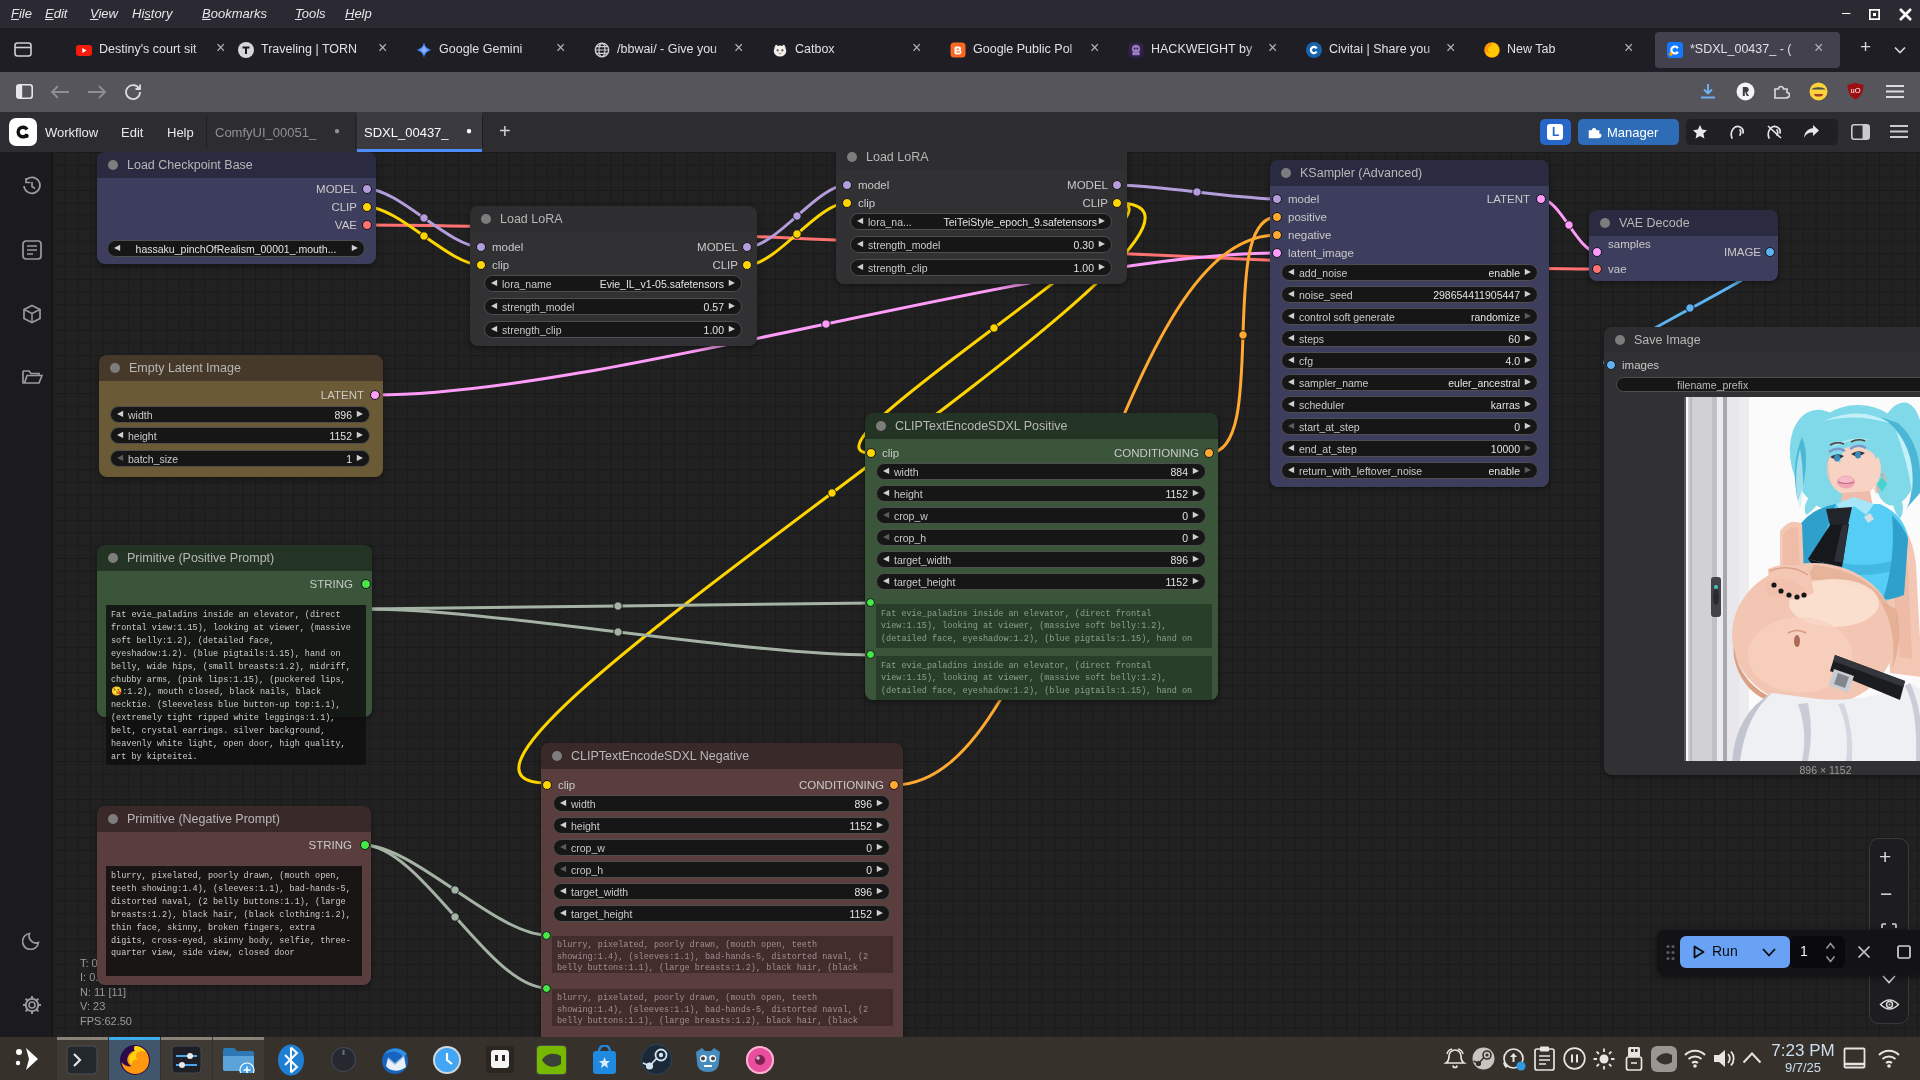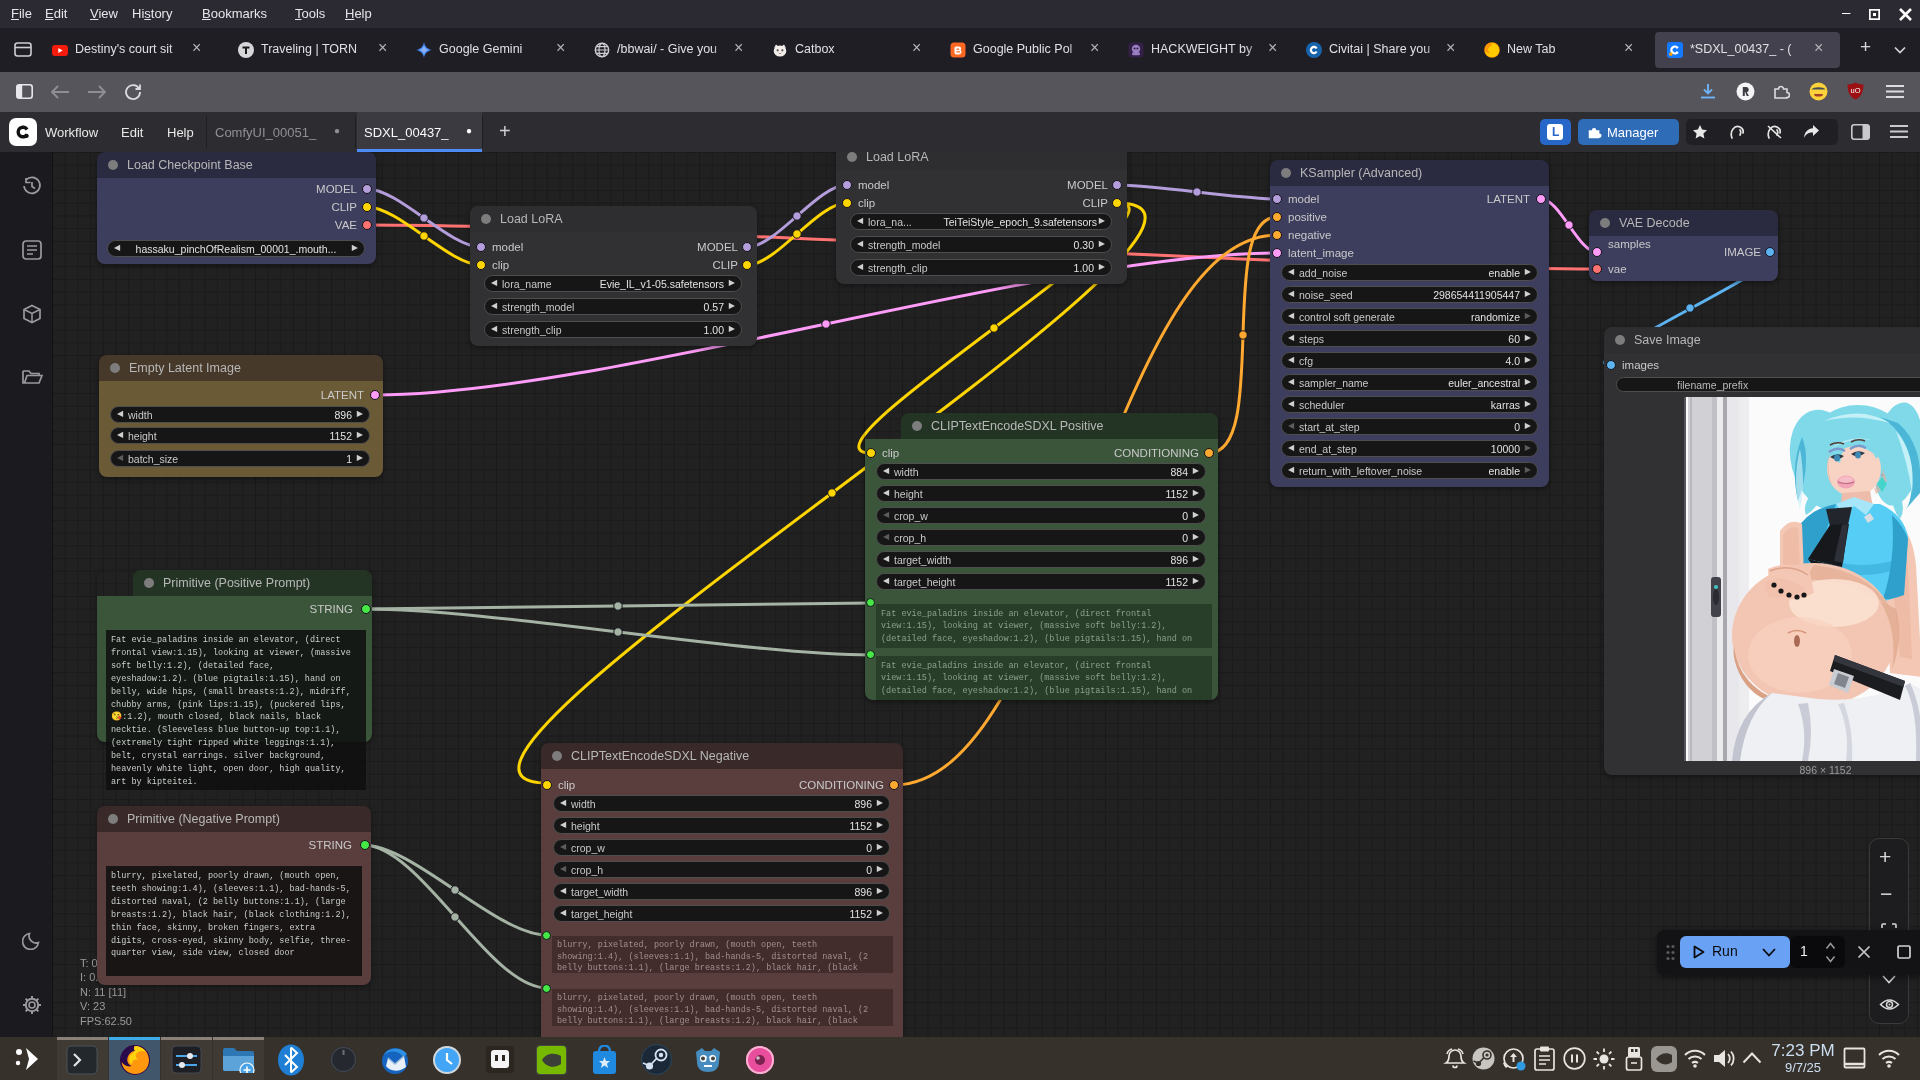--- a/index.html
+++ b/index.html
@@ -1,17 +1,17 @@
 <!DOCTYPE html>
 <html><head><meta charset="utf-8"><style>
 html,body{margin:0;padding:0;width:1920px;height:1080px;overflow:hidden;background:#1d1d1d;font-family:"Liberation Sans",sans-serif;}
 .a{position:absolute;}
 
 #menubar{left:0;top:0;width:1920px;height:28px;background:#2b2a32;color:#e6e5ea;font-size:13px;z-index:50;}
-.mi{position:absolute;top:6px;}
+.mi{position:absolute;top:6px;font-style:italic;}
 #tabbar{left:0;top:28px;width:1920px;height:44px;background:#1f1e25;z-index:50;}
 .tab{position:absolute;top:4px;height:36px;width:178px;border-radius:4px;}
 .tab.act{background:#42414d;}
 .tfav{position:absolute;left:12px;top:10px;width:16px;height:16px;}
 .ttxt{position:absolute;left:35px;top:10px;width:115px;height:17px;overflow:hidden;white-space:nowrap;color:#e0dfe4;font-size:12.5px;-webkit-mask-image:linear-gradient(90deg,#000 82%,transparent);}
 .tx{position:absolute;left:152px;top:7px;color:#b5b4ba;font-size:16px;}
 #navbar{left:0;top:72px;width:1920px;height:40px;background:#56555c;z-index:50;}
 #urlbar{position:absolute;left:236px;top:6px;width:1336px;height:29px;background:#3c3b42;border-radius:5px;}
 .nbtn{position:absolute;top:80px;color:#dcdbe1;}
 
@@ -35,21 +35,21 @@
 .w .vc{position:absolute;left:20px;right:20px;top:1.5px;color:#e2e2e2;text-align:center;}
 .w .al{position:absolute;left:6px;top:1.5px;font-size:8px;color:#d0d0d0;}
 .w .ar{position:absolute;right:6px;top:1.5px;font-size:8px;color:#d0d0d0;}
 .w .dm{color:#5c5c5c;}
 .ta{position:absolute;font-family:"Liberation Mono",monospace;font-size:8.5px;line-height:12.9px;color:#c9cfc9;background:rgba(15,15,15,.86);padding:4px 5px;box-sizing:border-box;overflow:hidden;white-space:pre-wrap;z-index:12;}
 .tag{background:rgba(10,20,10,.35);color:rgba(200,215,200,.62);line-height:12.3px;}
 .tar{background:rgba(25,12,12,.35);color:rgba(215,200,200,.62);line-height:11.6px;}
 
 .cblue .nt{background:#2a2a40;}  .cblue .nb{background:#3d3d5e;}
 .cgray .nt{background:#2e2e31;} .cgray .nb{background:#313134;}
-.cgreen .nt{background:#243424;margin-left:36px;}.cgreen .nb{background:#3a553a;}
+.cgreen .nt{background:#243424;}.cgreen .nb{background:#3a553a;}
 .cred .nt{background:#392929;}  .cred .nb{background:#5a3e3e;}
 .cyel .nt{background:#46392a;}  .cyel .nb{background:#6b5a36;}
 
 #taskbar{left:0;top:1037px;width:1920px;height:43px;background:#37312b;z-index:60;}
 #runbar{left:1657px;top:930px;width:263px;height:45px;background:#131316;border-radius:8px 0 0 8px;z-index:40;box-shadow:0 2px 6px rgba(0,0,0,.5);}
 #zpanel{left:1869px;top:838px;width:40px;height:186px;background:#1d1d20;border:1px solid #3a3a3d;border-radius:10px;z-index:30;box-sizing:border-box;}
 #stats{left:80px;top:956px;z-index:7;color:#9b9b9b;font-size:11px;line-height:14.4px;}
 </style></head>
 <body>
 <div id="menubar" class="a">
@@ -67,21 +67,21 @@
     </svg>
 <svg class="a" style="left:1899px;top:8px" width="13" height="13">
       <path d="M1 1 L12 12 M12 1 L1 12" stroke="#fff" stroke-width="2.6"></path>
     </svg>
 </div>
 <div id="tabbar" class="a">
 <svg class="a" style="left:14px;top:14px" width="18" height="16">
       <rect x="1" y="1" width="16" height="13" rx="2.5" fill="none" stroke="#cfced4" stroke-width="1.6"></rect>
       <path d="M1 5.5 H17" stroke="#cfced4" stroke-width="1.6"></path>
     </svg>
-<div class="tab" style="left:40px">
+<div class="tab" style="left:64px">
  <svg class="tfav" viewBox="0 0 16 16">
         <rect x="0" y="3" width="16" height="11" rx="3" fill="#f61c0d"></rect>
         <path d="M6.3 6 L10.6 8.5 L6.3 11 Z" fill="#fff"></path>
       </svg>
  <span class="ttxt">Destiny's court sit</span>
       <span class="tx">×</span>
     </div>
 <div class="tab" style="left:226px">
  <svg class="tfav" viewBox="0 0 16 16">
         <circle cx="8" cy="8" r="8" fill="#d7d7da"></circle>
@@ -415,21 +415,21 @@
       <span class="va">1152</span>
       <span class="ar">▶</span>
     </div>
  <div class="w" style="left:11px;top:95px;width:260px">
       <span class="al dm">◀</span>
       <span class="la">batch_size</span>
       <span class="va">1</span>
       <span class="ar">▶</span>
     </div>
 </div>
-<div class="node cgreen" style="left:97px;top:570px;width:275px;height:172px">
+<div class="node cgreen" style="left:97px;top:545px;width:275px;height:172px">
  <div class="nt"><i></i><b>Primitive (Positive Prompt)</b></div>
     <div class="nb"></div>
  <span class="pl plr" style="right:19px;top:33px">STRING</span>
     <span class="pd" style="left:264px;top:34px;background:#46e846"></span>
  <div class="ta" style="left:9px;top:60px;width:260px;height:160px">Fat evie_paladins inside an elevator, (direct
 frontal view:1.15), looking at viewer, (massive
 soft belly:1.2), (detailed face,
 eyeshadow:1.2). (blue pigtails:1.15), hand on
 belly, wide hips, (small breasts:1.2), midriff,
 chubby arms, (pink lips:1.15), (puckered lips,

